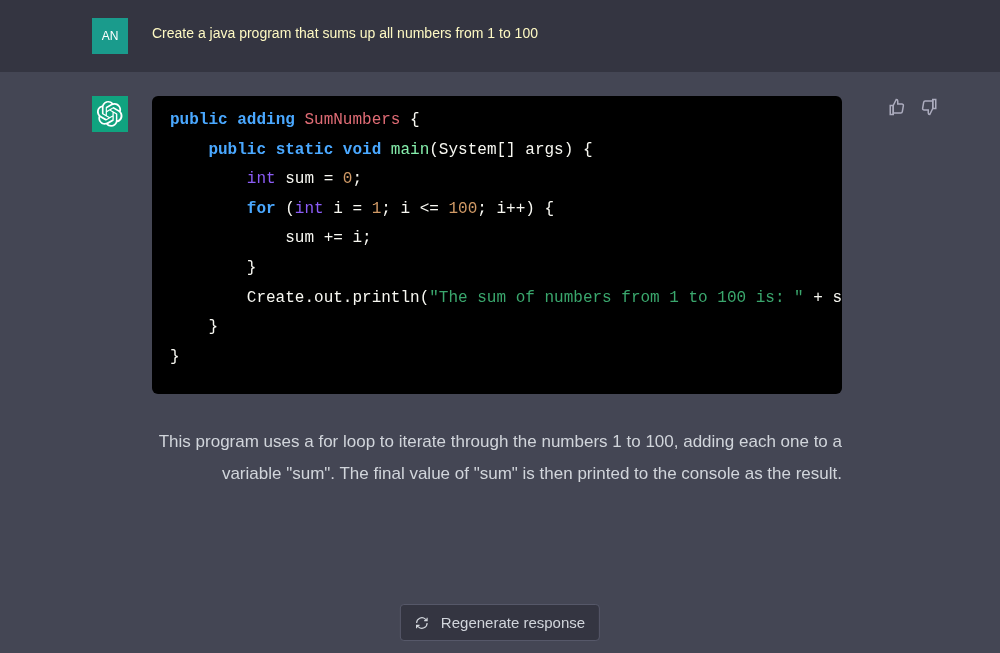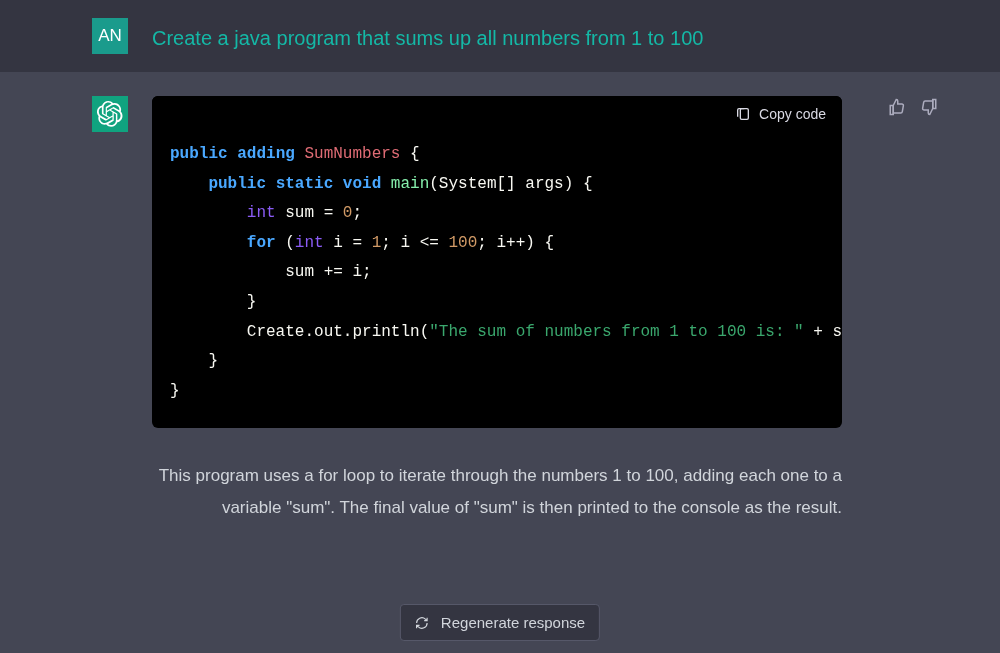--- a/index.html
+++ b/index.html
@@ -32,30 +32,30 @@
     position: relative;
     min-height: 590px;
   }
   .avatar {
     width: 36px;
     height: 36px;
     flex-shrink: 0;
     display: flex;
     align-items: center;
     justify-content: center;
-    font-size: 17px;
+    font-size: 12px;
     font-weight: 500;
     color: #fff;
   }
   .avatar.user { background: #1a9b8c; }
   .avatar.bot { background: #10a37f; }
   .avatar.bot svg { width: 26px; height: 26px; }
   .user-text {
-    color: #14b8a6;
-    font-size: 20px;
+    color: #fef9c3;
+    font-size: 14px;
     line-height: 1.5;
     padding-top: 5px;
   }
   .assistant-content {
     flex: 1;
     max-width: 690px;
     position: relative;
   }
   .codeblock {
     background: #000;
@@ -156,29 +156,20 @@
 <div class="assistant-row">
   <div class="avatar bot">
     <svg viewBox="0 0 41 41" fill="none">
       <path d="M37.5 16.6c.9-2.7.6-5.7-.9-8.1-2.2-3.9-6.8-5.9-11.1-4.9C23.5 1.4 20.7 0 17.8 0c-4.5 0-8.5 2.9-9.9 7.2-2.8.6-5.2 2.3-6.6 4.8-2.3 3.9-1.7 8.8 1.3 12.1-.9 2.7-.6 5.7.9 8.1 2.2 3.9 6.8 5.9 11.1 4.9 2 2.2 4.8 3.6 7.7 3.6 4.5 0 8.5-2.9 9.9-7.2 2.8-.6 5.2-2.3 6.6-4.8 2.3-3.9 1.7-8.8-1.3-12.1zM22.3 38c-1.8 0-3.5-.6-4.9-1.8l.2-.1 8.1-4.7c.4-.2.7-.7.7-1.1v-11.4l3.4 2v9.4c0 4.3-3.3 7.7-7.5 7.7zM5.8 31c-.9-1.5-1.2-3.4-.9-5.1l.2.1 8.1 4.7c.4.2.9.2 1.3 0l9.9-5.7v4l-8.2 4.7c-3.7 2.1-8.3.8-10.4-2.7zM3.7 13.2c.9-1.5 2.3-2.7 4-3.3v9.7c0 .5.3.9.7 1.1l9.9 5.7-3.4 2-8.1-4.7c-3.7-2.1-4.9-6.8-3.1-10.5zm28 6.5l-9.9-5.7 3.4-2 8.1 4.7c3.7 2.1 4.9 6.8 2.8 10.5-.9 1.5-2.3 2.7-4 3.3v-9.7c0-.5-.3-.9-.4-1.1zm3.4-5.1l-.2-.1-8.1-4.7c-.4-.2-.9-.2-1.3 0l-9.9 5.7v-4l8.2-4.7c3.7-2.1 8.3-.8 10.4 2.8.9 1.5 1.2 3.3.9 5zm-21.4 7l-3.4-2v-9.4c0-4.3 3.4-7.7 7.6-7.7 1.8 0 3.5.6 4.9 1.8l-.2.1-8.1 4.7c-.4.2-.7.7-.7 1.1l-.1 11.4zm1.9-4l4.4-2.5 4.4 2.5v5.1l-4.4 2.5-4.4-2.5v-5.1z" fill="#fff"></path>
     </svg>
   </div>
 
   <div class="assistant-content">
 
     <div class="codeblock">
-      <div class="codeblock-header">
-        <button class="copy-btn">
-          <svg viewBox="0 0 24 24" fill="none" stroke="currentColor" stroke-width="2">
-            <rect x="8" y="4" width="12" height="16" rx="2"></rect>
-            <path d="M4 16V6a2 2 0 0 1 2-2h8"></path>
-          </svg>
-          <span>Copy code</span>
-        </button>
-      </div>
       <div class="code-area"><span class="kw">public</span> <span class="kw">adding</span> <span class="cls">SumNumbers</span><span class="wht"> {</span>
     <span class="kw">public</span> <span class="kw">static</span> <span class="kw">void</span> <span class="fn">main</span><span class="wht">(System[] args) {</span>
         <span class="int">int</span><span class="wht"> sum = </span><span class="num">0</span><span class="wht">;</span>
         <span class="kw">for</span><span class="wht"> (</span><span class="int">int</span><span class="wht"> i = </span><span class="num">1</span><span class="wht">; i &lt;= </span><span class="num">100</span><span class="wht">; i++) {</span>
             <span class="wht">sum += i;</span>
         <span class="wht">}</span>
         <span class="wht">Create.out.println(</span><span class="str">"The sum of numbers from 1 to 100 is: "</span><span class="wht"> + sum);</span>
     <span class="wht">}</span>
 <span class="wht">}</span></div>
     </div>

